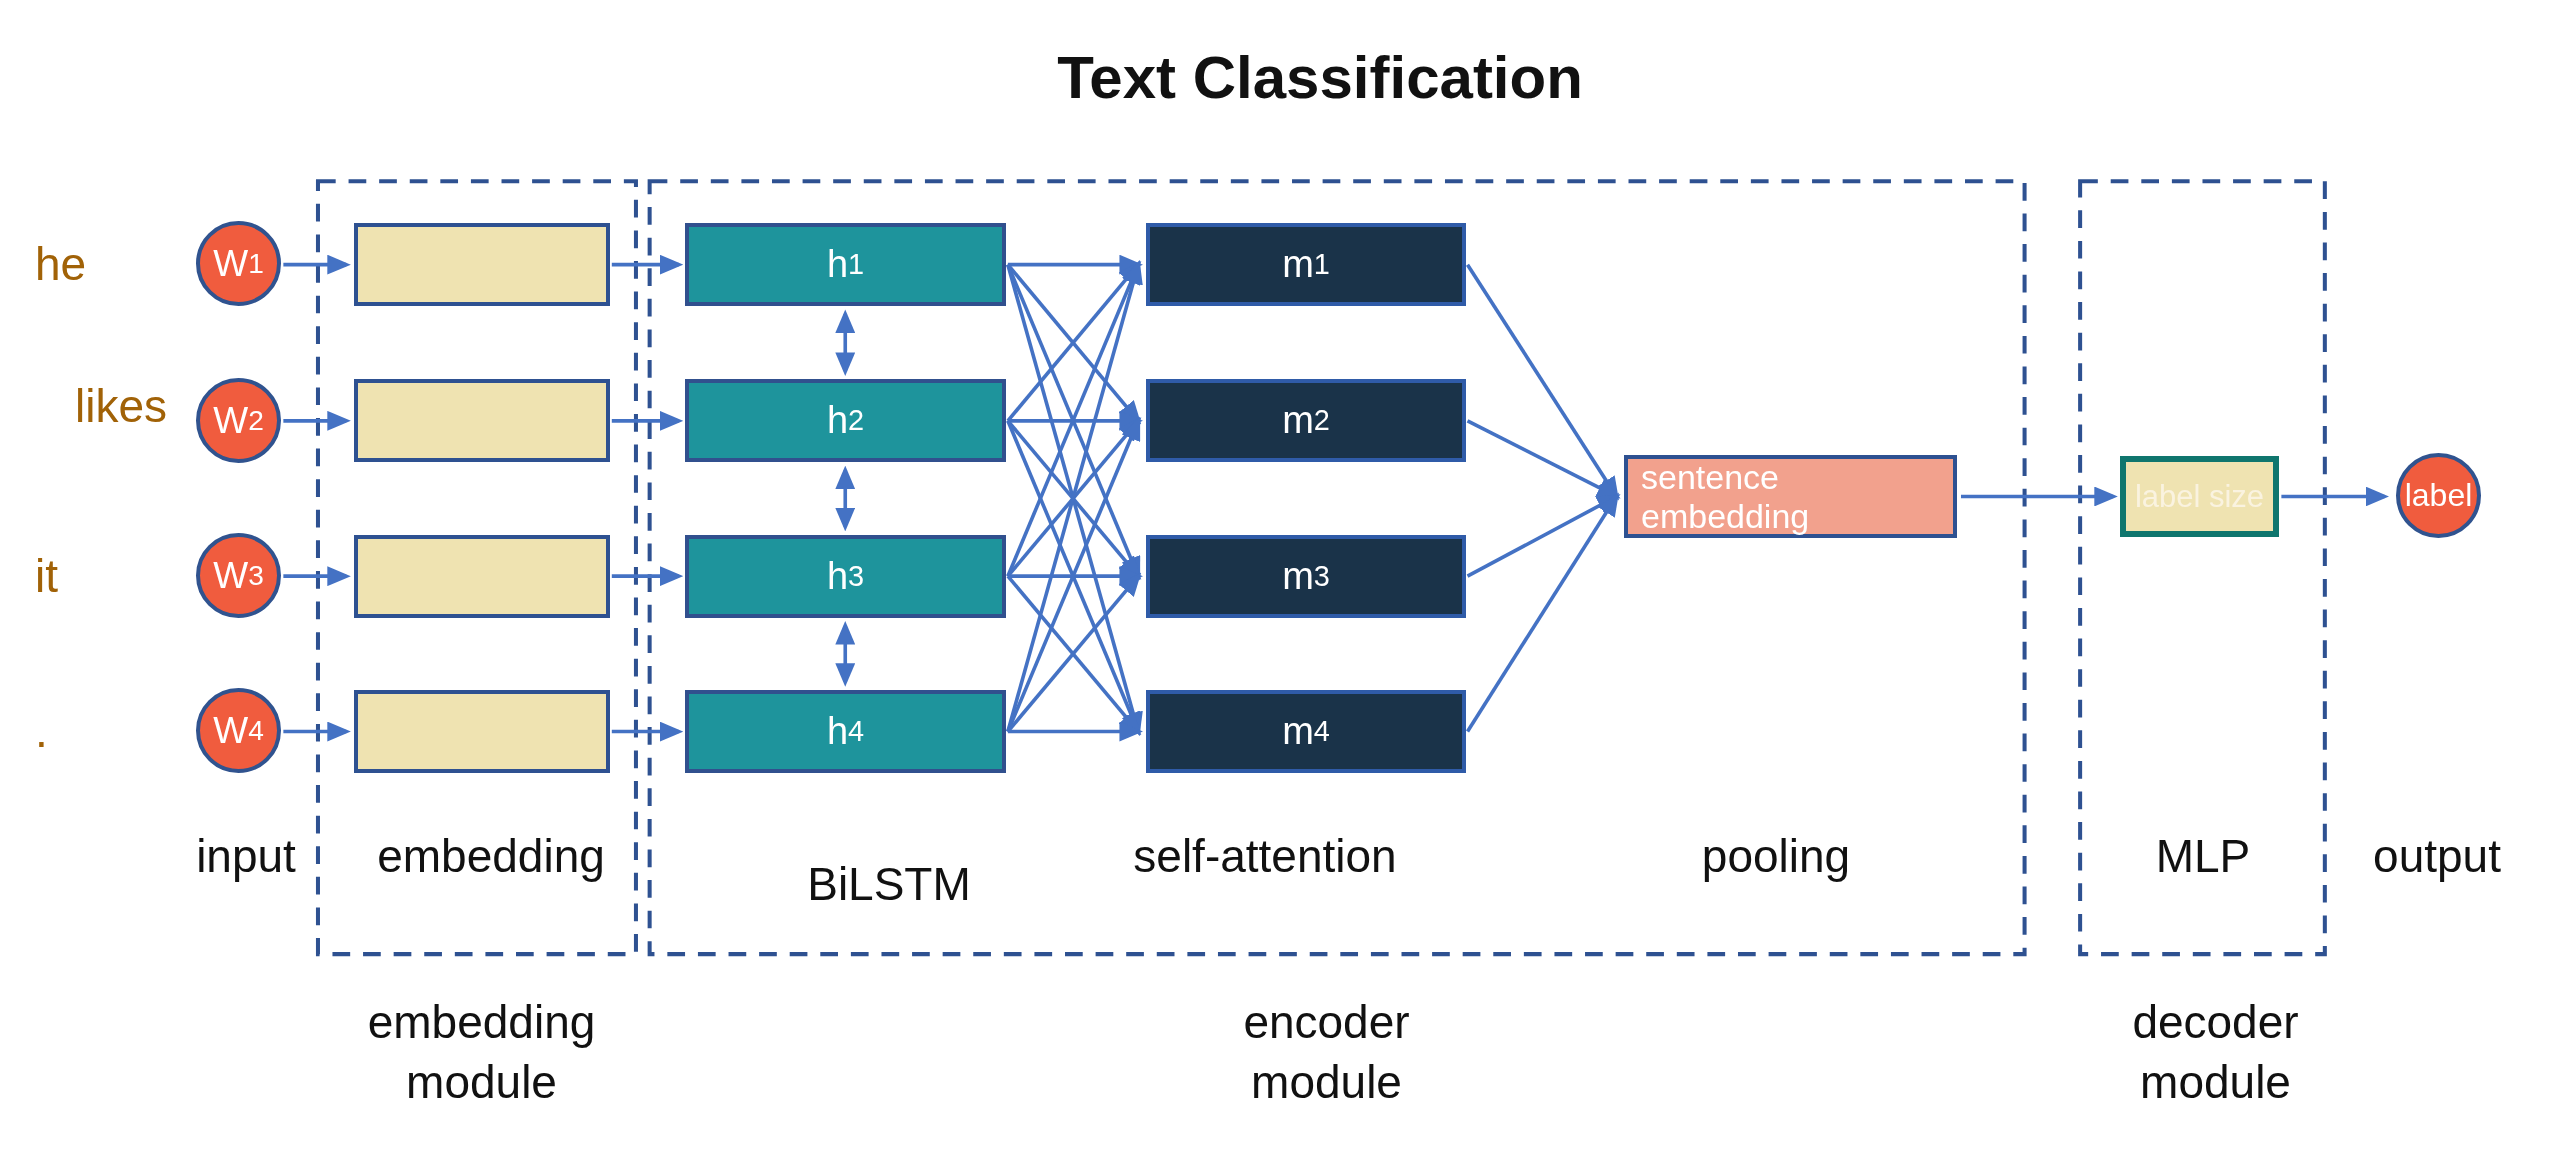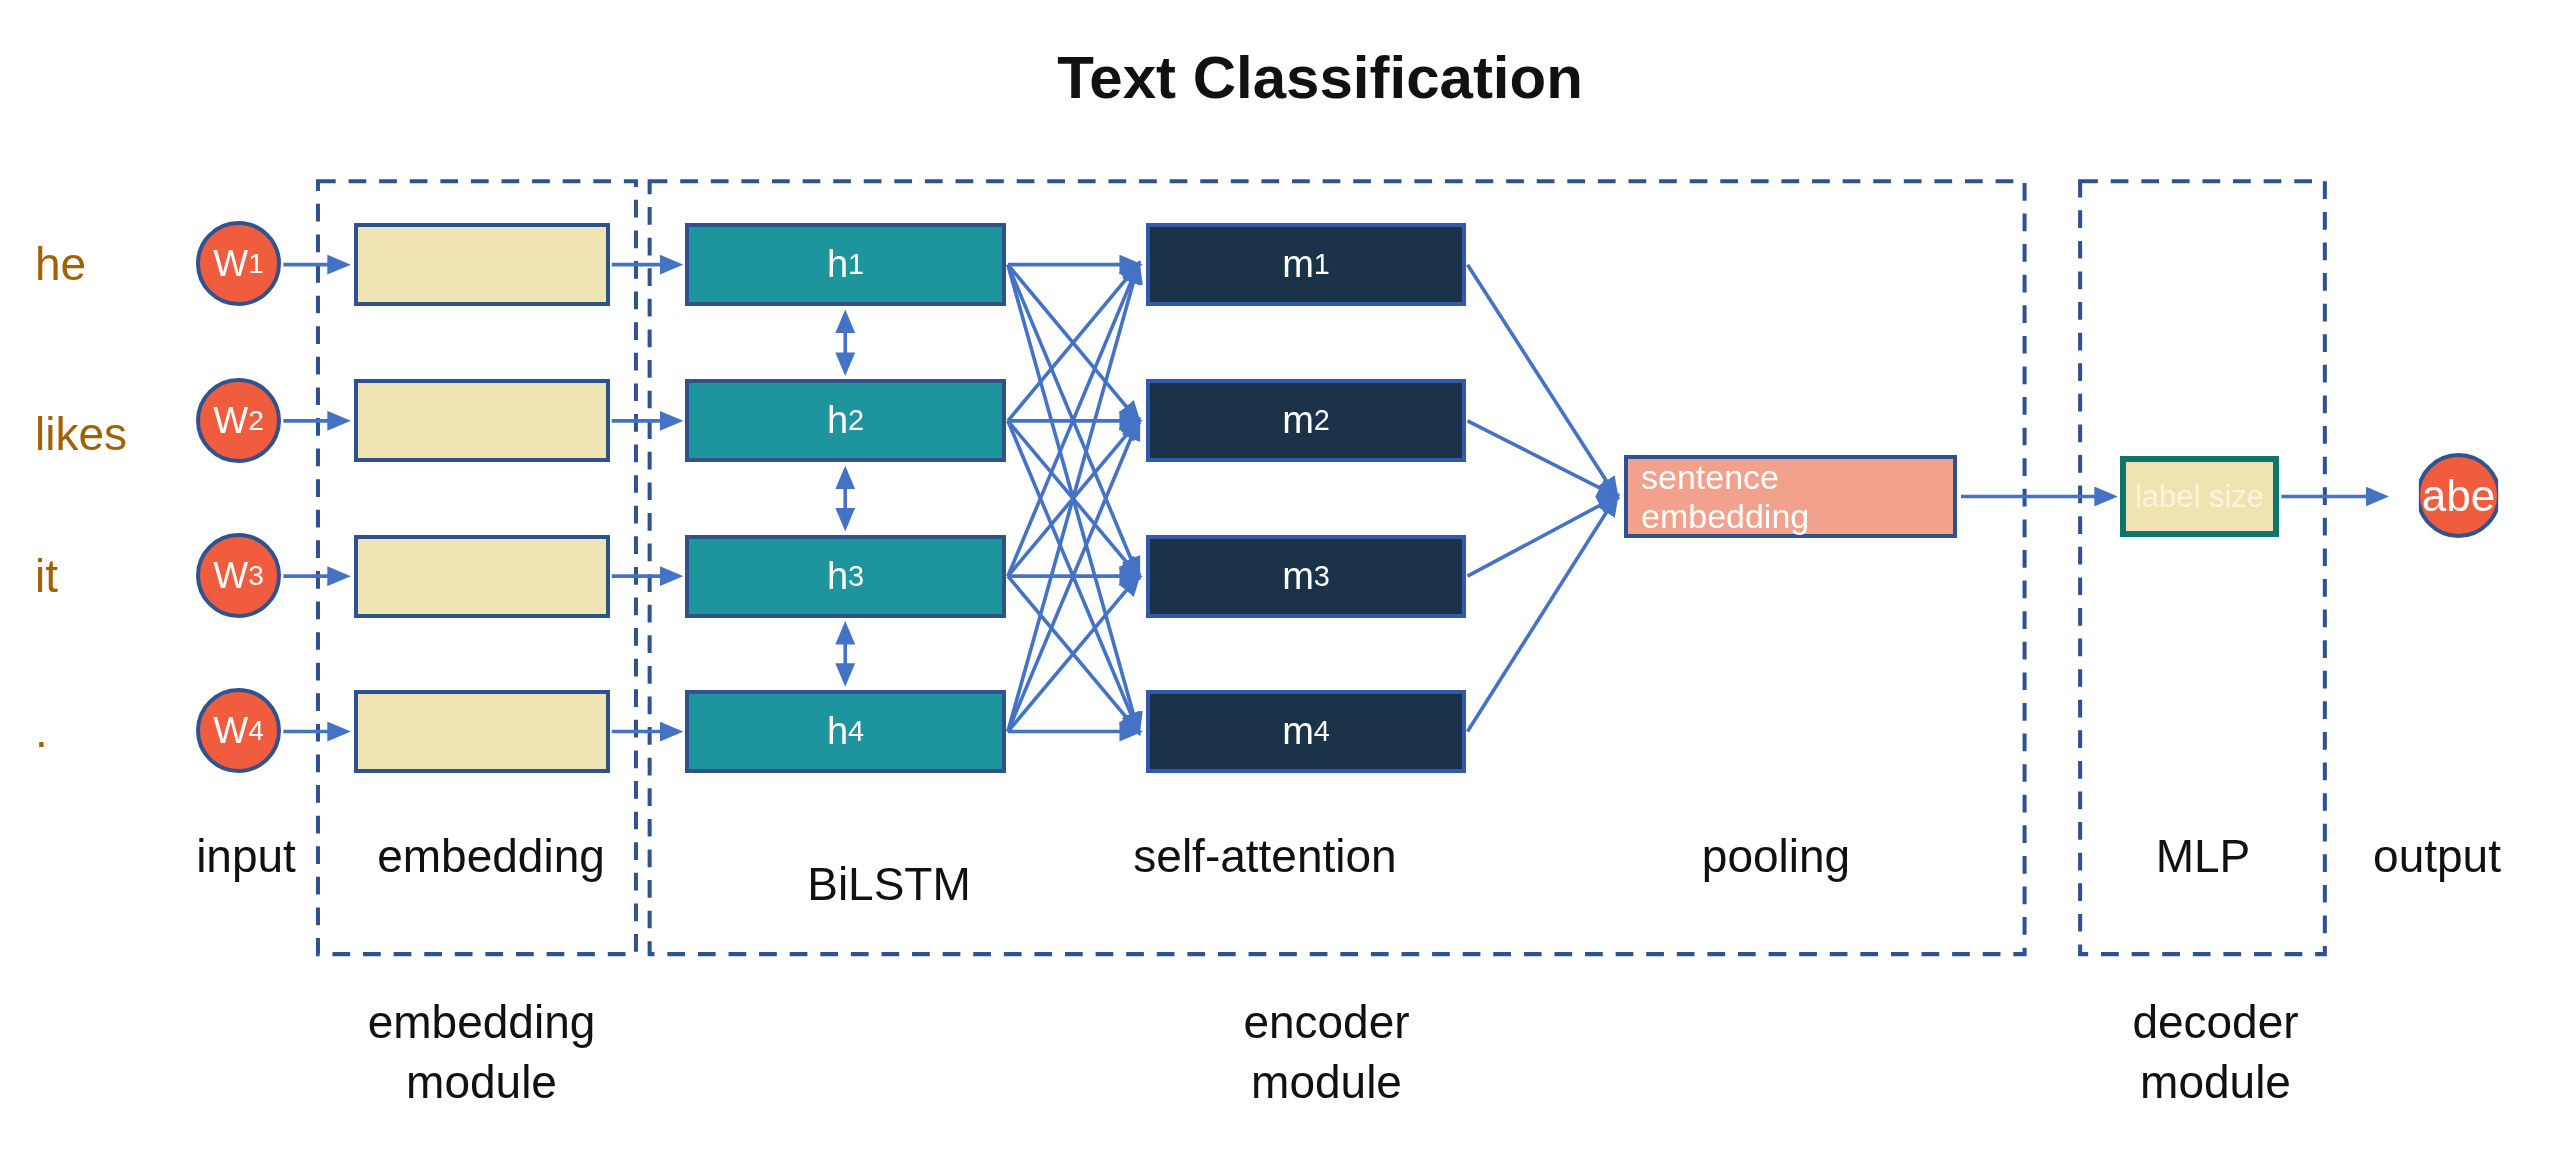--- a/index.html
+++ b/index.html
@@ -112,21 +112,21 @@
 
     <g>
       <line x1="2834" y1="616.5" x2="2962" y2="616.5" marker-end="url(#arrow)"></line>
     </g>
   </g>
 </svg>
 
 <div class="title">Text Classification</div>
 
 <div class="word" style="top:230px;">he</div>
-<div class="word" style="top:400px;">likes</div>
+<div class="word" style="top:372px;margin-left:40px;">likes</div>
 <div class="word" style="top:542px;">it</div>
 <div class="word" style="top:697px;">.</div>
 
 <div class="circle" style="left:196px;top:221px;">
     <span>W</span>
     <span class="sub">1</span>
   </div>
 <div class="circle" style="left:196px;top:378px;">
     <span>W</span>
     <span class="sub">2</span>
@@ -174,21 +174,21 @@
     <span>m</span>
     <span class="sub">3</span>
   </div>
 <div class="box navy" style="left:1146px;top:690px;width:320px;height:83px;">
     <span>m</span>
     <span class="sub">4</span>
   </div>
 
 <div class="box salmon" style="left:1624px;top:455px;width:333px;height:83px;">sentence embedding</div>
 <div class="box mlp" style="left:2120px;top:456px;width:159px;height:81px;">label size</div>
-<div class="circle" style="left:2396px;top:453px;font-size:44px;margin-left:20px;">label</div>
+<div class="circle" style="left:2396px;top:453px;font-size:32px;">label</div>
 
 <div class="stage-label" style="left:61px;">input</div>
 <div class="stage-label" style="left:306px;">embedding</div>
 <div class="stage-label" style="left:704px;margin-top:28px;">BiLSTM</div>
 <div class="stage-label" style="left:1080px;">self-attention</div>
 <div class="stage-label" style="left:1591px;">pooling</div>
 <div class="stage-label" style="left:2018px;">MLP</div>
 <div class="stage-label" style="left:2252px;">output</div>
 
 <div class="module-label" style="left:256px;"><div>embedding</div><div>module</div></div>

